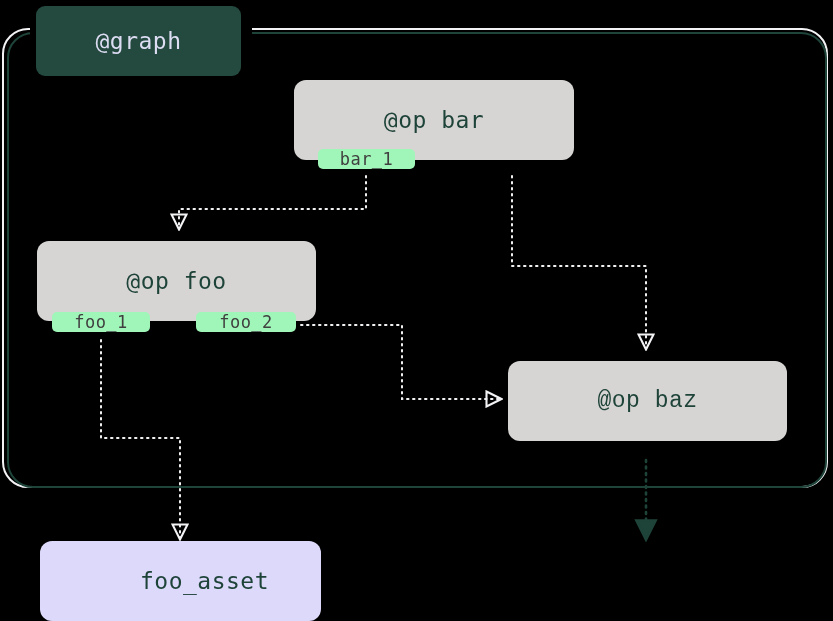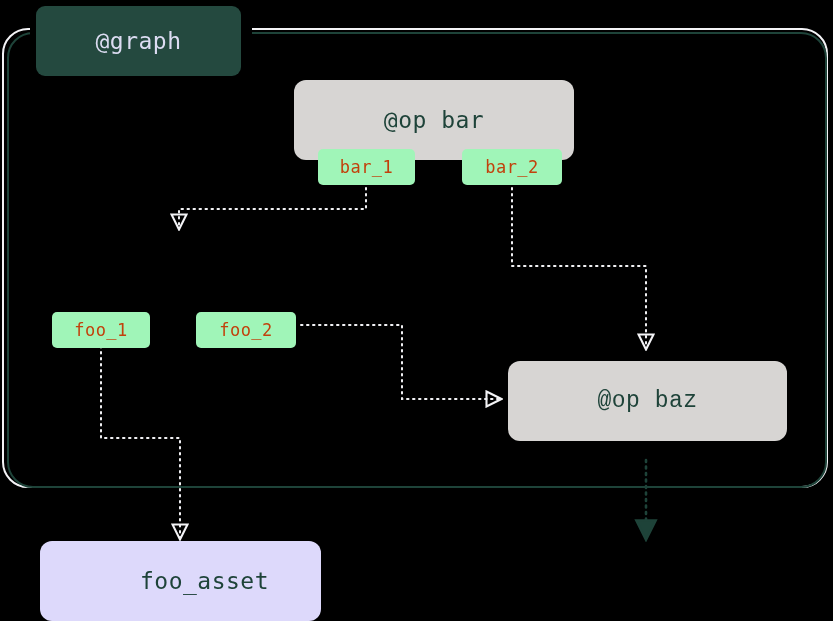--- a/index.html
+++ b/index.html
@@ -60,23 +60,23 @@
     display: flex; align-items: center; justify-content: center;
     color: #1e4339;
     font-size: 23px;
     letter-spacing: 0.5px;
   }
   
   .port {
     position: absolute;
     background: #a0f5b8;
     border-radius: 5px;
-    height: 36px;
+    height: 20px;
     display: flex; align-items: center; justify-content: center;
-    color: #c2410c;
+    color: #404040;
     font-size: 17px;
     letter-spacing: 0.5px;
   }
 
   
   .asset-node {
     position: absolute;
     background: #ddd9fb;
     border-radius: 12px;
     display: flex; align-items: center; justify-content: center;
@@ -126,24 +126,24 @@
   <div class="cluster-mask"></div>
 
   <div class="graph-label">@graph</div>
 
   <div class="op-node" style="left:294px; top:80px; width:280px; height:80px;">
     <span>@op bar</span>
   </div>
   <div class="port" style="left:318px; top:149px; width:97px;">
     <span>bar_1</span>
   </div>
-  <div class="port" style="left:462px; top:149px; width:100px;">
-    <span>bar_2</span>
+
+  <div class="op-node" style="left:37px; top:241px; width:279px; height:80px;">
+    <span>@op foo</span>
   </div>
-
   <div class="port" style="left:52px; top:312px; width:98px;">
     <span>foo_1</span>
   </div>
   <div class="port" style="left:196px; top:312px; width:100px;">
     <span>foo_2</span>
   </div>
 
   <div class="op-node" style="left:508px; top:361px; width:279px; height:80px;font-family:Liberation Mono, monospace;">
     <span>@op baz</span>
   </div>

